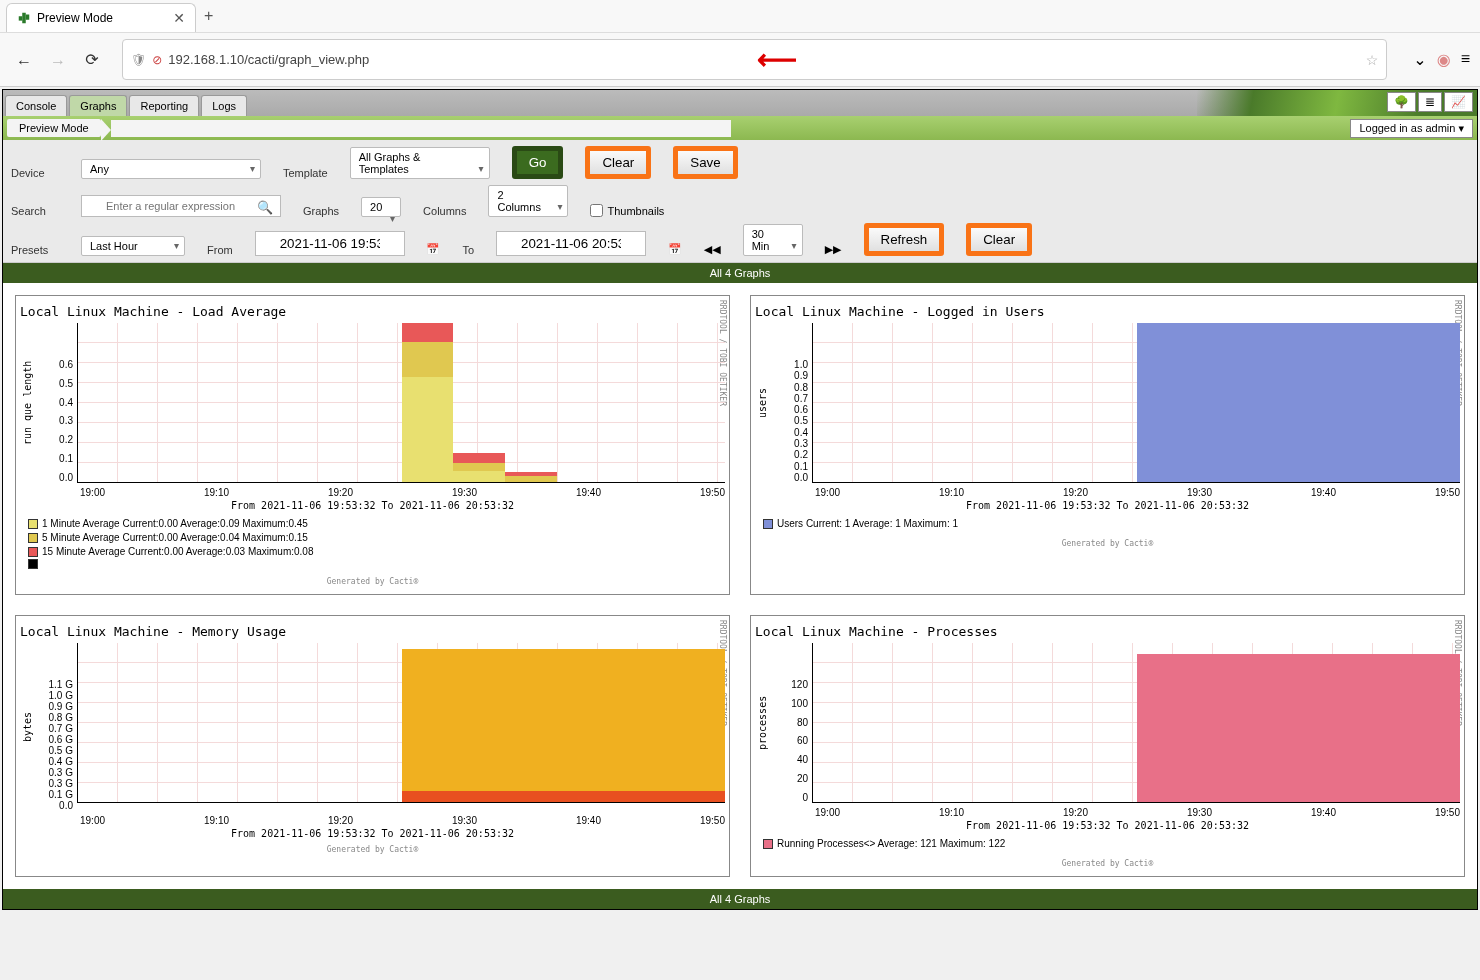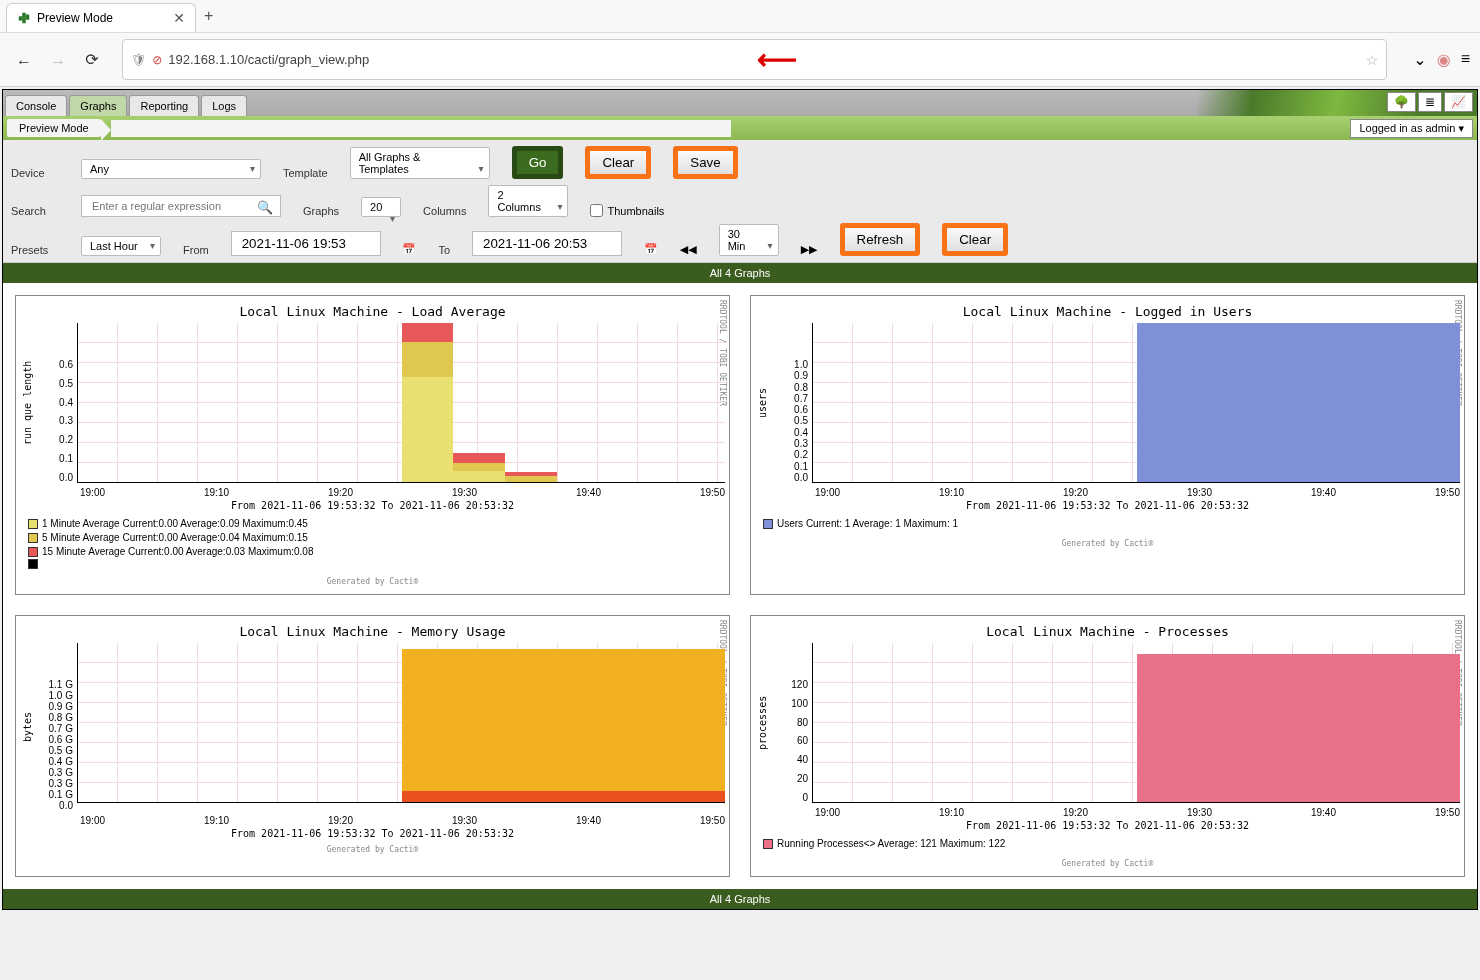--- a/index.html
+++ b/index.html
@@ -43,34 +43,34 @@
 .filter-body { background:#eaeaea; padding:6px 8px; display:flex; flex-direction:column; gap:6px; font-size:11px; border-bottom:1px solid #ccc; }
 .filter-row { display:flex; align-items:flex-end; gap:22px; }
 .fl { color:#333; }
 .fl-device { width:48px; }
 .fl-search { width:48px; }
 .fl-presets { width:48px; }
 .sel { background:#fff; border:1px solid #bbb; padding:3px 20px 3px 8px; border-radius:2px; position:relative; cursor:pointer; display:inline-block; }
 .sel::after { content:'▾'; position:absolute; right:5px; color:#666; font-size:10px; }
 .btn { border:5px solid #f97316; background:linear-gradient(#fafafa,#e0e0e0); padding:4px 12px; border-radius:3px; cursor:pointer; }
 .btn-go { background:#3b6b1f; color:#fff; border-color:#2a4a15; }
-.txt-in { border:1px solid #bbb; padding:4px 10px; background:#fff; }
+.txt-in { border:1px solid #bbb; padding:4px 24px; background:#fff; }
 .search-in { width:200px; position:relative; }
 .search-in input { border:none; outline:none; width:170px; font-size:11px; }
 .search-icon { position:absolute; right:6px; top:4px; font-size:13px; }
 .date-in { width:150px; }
 .cb-wrap { display:flex; align-items:center; gap:4px; }
 
 .section-bar { background:#3b5c1f; color:#fff; text-align:center; padding:4px; font-size:11px; }
 
 
 .graphs { display:grid; grid-template-columns:1fr 1fr; gap:20px; padding:12px; background:#fff; }
 .graph-card { border:1px solid #888; background:#fff; position:relative; padding:4px 4px 8px 4px; }
 .graph-card .rrd-label { position:absolute; right:2px; top:4px; font-size:8px; color:#888; writing-mode:vertical-rl; font-family:monospace; }
-.graph-title { text-align:center; font-family:monospace; font-size:13px; padding:4px 0; }
+.graph-title { text-align:left; font-family:monospace; font-size:13px; padding:4px 0; }
 .plot-wrap { display:flex; }
 .y-label { writing-mode:vertical-rl; transform:rotate(180deg); font-size:10px; font-family:monospace; text-align:center; padding:2px; }
 .y-axis { display:flex; flex-direction:column; justify-content:space-between; font-size:10px; font-family:monospace; text-align:right; padding-right:4px; width:42px;margin-top:36px; }
 .plot-area { flex:1; position:relative; border-left:1px solid #000; border-bottom:1px solid #000; background:repeating-linear-gradient(to right, transparent, transparent 39px, #f4dada 39px, #f4dada 40px), repeating-linear-gradient(to bottom, transparent, transparent 19px, #f4dada 19px, #f4dada 20px); }
 .x-axis { display:flex; justify-content:space-between; font-size:10px; font-family:monospace; padding:4px 0 0 60px; }
 .from-to { text-align:center; font-size:10px; font-family:monospace; padding:2px 0; }
 .legend { font-family:monospace; font-size:10px; padding:4px 8px; line-height:14px; }
 .leg-row { display:flex; align-items:center; gap:4px; }
 .sw { width:10px; height:10px; border:1px solid #333; display:inline-block; }
 .gen-by { text-align:center; font-size:8px; color:#888; font-family:monospace; padding-top:4px; }
@@ -154,21 +154,21 @@
       <span class="sel" style="width:40px"><span>20</span></span>
       <span class="fl">Columns</span>
       <span class="sel" style="width:80px"><span>2 Columns</span></span>
       <span class="cb-wrap">
         <input type="checkbox" style="">
         <span>Thumbnails</span>
       </span>
     </div>
     <div class="filter-row">
       <span class="fl fl-presets">Presets</span>
-      <span class="sel" style="width:80px"><span>Last Hour</span></span>
+      <span class="sel" style="width:104px"><span>Last Hour</span></span>
       <span class="fl">From</span>
       <input class="txt-in date-in" value="2021-11-06 19:53" style="">
       <span>📅</span>
       <span class="fl">To</span>
       <input class="txt-in date-in" value="2021-11-06 20:53" style="">
       <span>📅</span>
       <span style="font-size:11px">◀◀</span>
       <span class="sel" style="width:60px"><span>30 Min</span></span>
       <span style="font-size:11px">▶▶</span>
       <button class="btn">Refresh</button>

